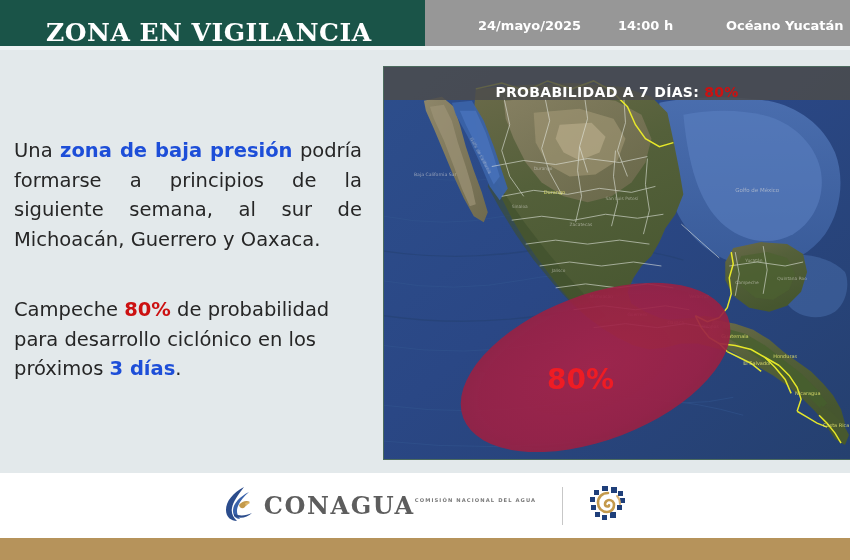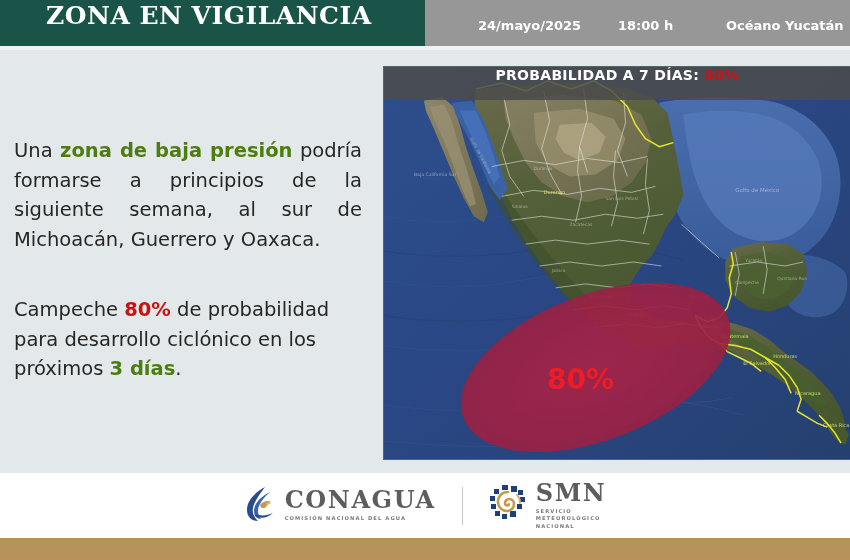--- a/index.html
+++ b/index.html
@@ -14,21 +14,21 @@
   .header { position:absolute; left:0; top:0; width:850px; height:46px; }
   .header-green {
     position:absolute; left:0; top:0; width:425px; height:46px;
     background:#1a5448;
   }
   .header-gray {
     position:absolute; left:425px; top:0; width:425px; height:46px;
     background:#979797;
   }
   .header-title {
-    position:absolute; left:46px; top:1px;
+    position:absolute; left:46px; top:18px;
     font-family:"DejaVu Serif", serif;
     font-weight:bold; font-size:25px; color:#ffffff;
     letter-spacing:0.5px; white-space:nowrap;
   }
   .header-meta {
     position:absolute; top:0; height:50px;
     display:flex; align-items:center;
     font-family:"DejaVu Sans", sans-serif;
     font-weight:bold; font-size:13px; color:#ffffff;
     white-space:nowrap;
@@ -49,41 +49,41 @@
 
   
   .text-col {
     position:absolute; left:14px; top:136px; width:348px;
   }
   .para {
     font-size:19.5px; line-height:29.5px; color:#262626;
     text-align:justify; text-justify:inter-word;
   }
   .para + .para { margin-top:41px; }
-  .para b { font-weight:bold; color:#4d7c0f;margin-top:36px; }
+  .para b { font-weight:bold; color:#1d4ed8;margin-top:36px; }
   .para .hl-red { font-weight:bold; color:#cc1111; }
   .para-last { text-align:left; }
 
   
   .map-panel {
     position:absolute; left:383px; top:66px;
     width:467px; height:394px;
     border:1px solid #4c6b5e;
     border-right:none;
     overflow:hidden;
     background:#2a4a86;
   }
   .map-canvas { position:absolute; inset:0; }
   .map-canvas svg { display:block; width:100%; height:100%; }
 
   
   .map-caption {
     position:absolute; left:0; top:0; width:100%; height:33px;
     background:rgba(76,76,76,0.86);
-    display:flex; align-items:flex-start; justify-content:center;
+    display:flex; align-items:flex-end; justify-content:center;
     z-index:6;
   }
   .map-caption-txt {
     font-family:"DejaVu Sans", sans-serif;
     font-weight:bold; font-size:14px; color:#ffffff;
     letter-spacing:0.3px; white-space:nowrap;
   }
   .map-caption-val { color:#cc1111; font-weight:bold; }
 
   .ellipse-label {
@@ -97,21 +97,21 @@
   .footer-white {
     position:absolute; left:0; top:473px; width:850px; height:65px;
     background:#ffffff;
   }
   .footer-inner {
     position:absolute; left:0; top:473px; width:850px; height:65px;
     display:flex; align-items:center; justify-content:center; gap:26px;
   }
   .logo-block { display:flex; align-items:center; gap:9px; }
   .logo-mark { flex:0 0 auto; }
-  .logo-text { display:flex; flex-direction:column; justify-content:flex-end; }
+  .logo-text { display:flex; flex-direction:row; justify-content:flex-end; }
   .logo-word {
     font-family:"DejaVu Serif", serif;
     font-size:24px; font-weight:bold; color:#5d5d5d;
     letter-spacing:1.6px; line-height:1;
   }
   .logo-sub {
     font-family:"DejaVu Sans", sans-serif;
     font-size:5.2px; font-weight:bold; color:#7a7a7a;
     letter-spacing:1.1px; margin-top:3px; line-height:1.35;
   }
@@ -124,21 +124,21 @@
   }
 </style>
 </head>
 <body>
 
 <div class="header">
   <div class="header-green"></div>
   <div class="header-gray"></div>
   <div class="header-title">ZONA EN VIGILANCIA</div>
   <div class="header-meta hm-date">24/mayo/2025</div>
-  <div class="header-meta hm-time">18:00 h</div>
+  <div class="header-meta hm-time">14:00 h</div>
   <div class="header-meta hm-basin">Océano Yucatán</div>
 </div>
 
 <div class="body-bg"></div>
 <div class="body-topline"></div>
 
 <div class="text-col">
   <p class="para"><span>Una </span><b>zona de baja presión</b><span> podría formarse a principios de la siguiente semana, al sur de Michoacán, Guerrero y Oaxaca.</span></p>
   <p class="para para-last"><span>Campeche </span><span class="hl-red">80%</span><span> de probabilidad para desarrollo ciclónico en los próximos </span><b>3 días</b><span>.</span></p>
 </div>
@@ -371,21 +371,17 @@
           <rect x="1" y="12" width="5" height="5"></rect>
           <rect x="5" y="5" width="5" height="5"></rect>
           <rect x="13" y="1" width="6" height="5"></rect>
         </g>
         <path d="M19 8 C13 8 9 12 9 18 C9 23 13 27 18 27 C22 27 25 24 25 20
                  C25 17 23 15 20 15 C18 15 16 17 16 19 C16 20.5 17 21.5 18.5 21.5
                  C19.5 21.5 20 21 20 20.2" fill="none" stroke="#c49a4c" stroke-width="2.6" stroke-linecap="round"></path>
         <path d="M28 11 C30 13 31 16 31 19" fill="none" stroke="#d8b172" stroke-width="2" stroke-linecap="round"></path>
       </svg>
     </span>
-    <span class="logo-text">
-      <span class="logo-word">SMN</span>
-      <span class="logo-sub smn-sub"><span>SERVICIO</span><br><span>METEOROLÓGICO</span><br><span>NACIONAL</span></span>
-    </span>
   </div>
 
 </div>
 
 <div class="footer-gold"></div>
 
 </body></html>

